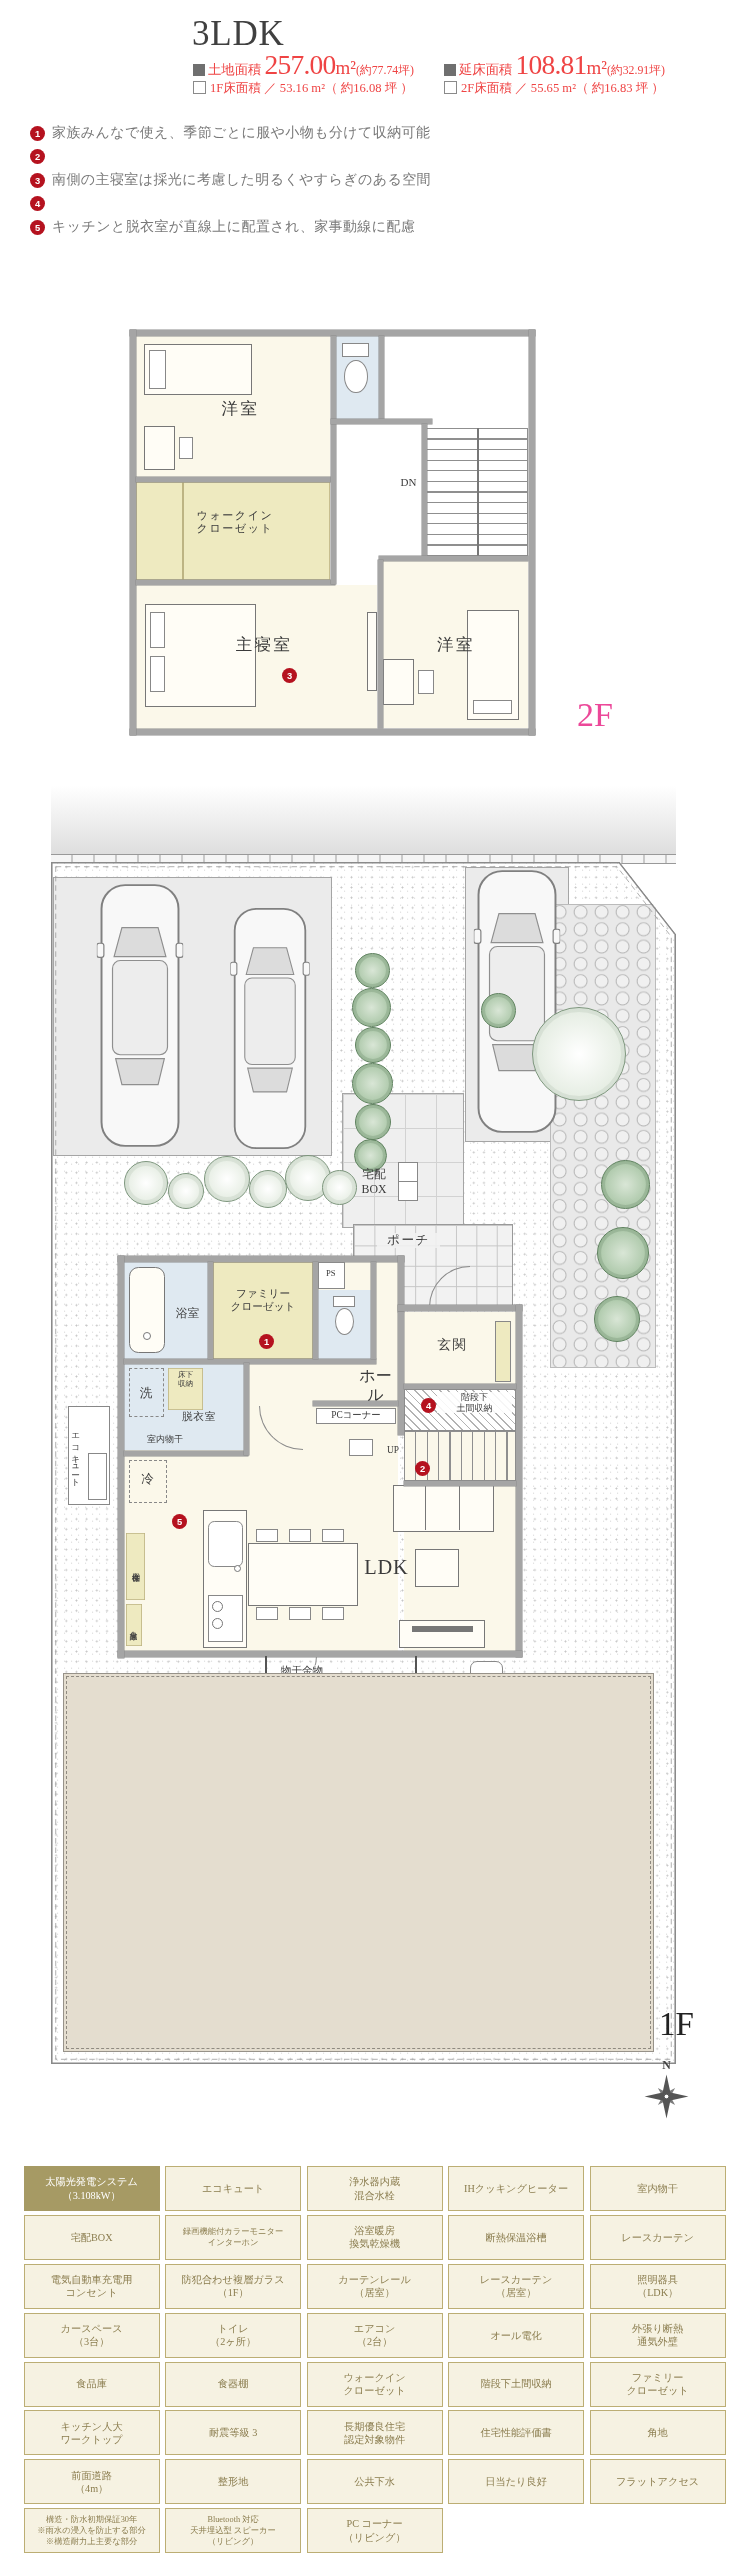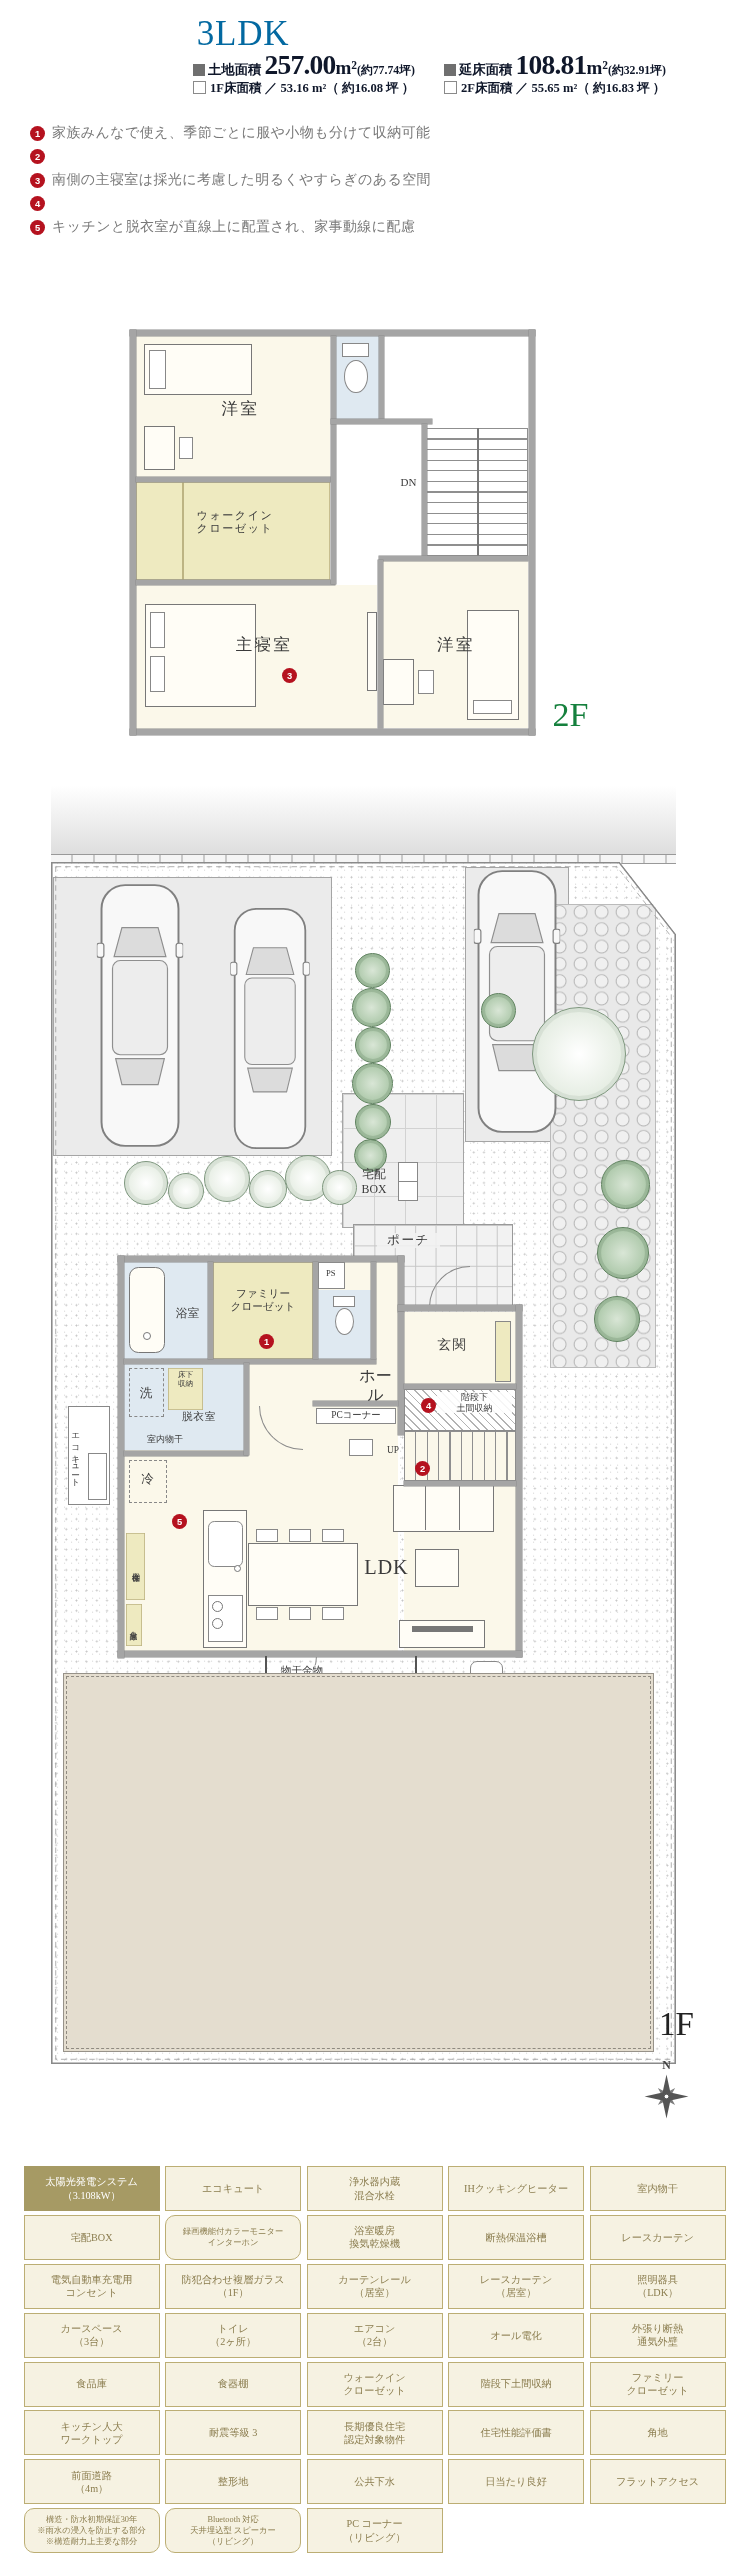--- a/index.html
+++ b/index.html
@@ -24,21 +24,21 @@
   .shrub{position:absolute;border-radius:50%;border:0.9px solid #5e815e;box-sizing:border-box;
         background:radial-gradient(circle,#d9e6d6 0%,#abc7a8 70%,#8fb18d 100%);
         box-shadow:inset 0 0 0 3.1px rgba(94,129,94,.25);}
   .arc{position:absolute;border:0.9px solid #8a8a8a;border-top:none;border-right:none;
        border-bottom-left-radius:100%;box-sizing:border-box;}
   .sq{display:inline-block;width:11.8px;height:11.8px;background:#6f6f6f;margin-right:3.1px;vertical-align:-1.6px;}
   .osq{display:inline-block;width:11px;height:11px;background:#fff;border:1.2px solid #8a8a8a;margin-right:3.9px;vertical-align:-1.6px;}
   
   .lot-box{position:absolute;left:28px;top:17.3px;width:146px;height:79px;background:#6f6f6f;color:#fff;
            display:flex;align-items:center;justify-content:center;}
-  .areas{position:absolute;color:#0f172a;white-space:nowrap;font-weight:bold;}
+  .areas{position:absolute;color:#ef4444;white-space:nowrap;}
   
   .feat{display:flex;align-items:center;gap:7px;margin-bottom:7px;}
   .feat .marker{position:static;flex:0 0 15px;}
   .feat .txt{font-size:14px;color:#787878;letter-spacing:0.4px;}
   
   .plan2f{position:absolute;left:130px;top:330px;width:405px;height:405px;}
   .site{position:absolute;left:51px;top:862px;width:625px;height:1202px;
         background-color:#fff;
         background-image:radial-gradient(#c4c4c4 0.8px,transparent 1.1px),radial-gradient(#d2d2d2 0.6px,transparent 0.9px);
         background-size:10.2px 10.2px,7px 7px;background-position:0 0,3.1px 4.7px;
@@ -57,40 +57,40 @@
   .stairs2{position:absolute;background:#fff repeating-linear-gradient(180deg,transparent 0 9.4px,#8f8f8f 9.4px 10.6px);
         border:0.8px solid #8f8f8f;box-sizing:border-box;}
   .garden{position:absolute;left:63px;top:1673px;width:591px;height:379px;background:#e4ddcf;border:0.8px solid #979289;box-sizing:border-box;}
   .garden-inner{position:absolute;left:2.4px;top:2.4px;right:2.4px;bottom:2.4px;border:0.8px dashed #8f8a80;}
   
   .equip{position:absolute;left:23.6px;top:2166px;display:grid;grid-template-columns:repeat(5,136px);
          grid-auto-rows:45px;gap:3.9px 5.5px;}
   .cell{display:flex;align-items:center;justify-content:center;text-align:center;white-space:pre-line;
         background:#f6f2e2;border:0.8px solid #bcae74;color:#8b7d4f;font-size:10.2px;line-height:1.3;box-sizing:border-box;}
   .cell.hl{background:#a69a64;border-color:#a69a64;color:#fff;}
-  .cell.small{font-size:8.3px;line-height:1.35;border-radius:10px;}
+  .cell.small{font-size:8.3px;line-height:1.35;}
   .circ{position:absolute;border:0.9px solid #777;border-radius:50%;box-sizing:border-box;background:#fff;}
 </style>
 </head>
 <body>
 
 <svg width="0" height="0" style="position:absolute">
   <symbol id="car" viewBox="0 0 110 340">
     <rect x="6" y="4" width="98" height="332" rx="30" fill="#f8f8f8" stroke="#808080" stroke-width="2.5"></rect>
     <rect x="0" y="78" width="9" height="18" rx="3" fill="#f8f8f8" stroke="#808080" stroke-width="1.5"></rect>
     <rect x="101" y="78" width="9" height="18" rx="3" fill="#f8f8f8" stroke="#808080" stroke-width="1.5"></rect>
     <path d="M22,95 L88,95 L78,58 L32,58 Z" fill="#dcdcdc" stroke="#8f8f8f" stroke-width="1.5"></path>
     <rect x="20" y="100" width="70" height="120" rx="10" fill="#ededed" stroke="#8f8f8f" stroke-width="1.5"></rect>
     <path d="M24,225 L86,225 L78,258 L32,258 Z" fill="#dcdcdc" stroke="#8f8f8f" stroke-width="1.5"></path>
   </symbol>
 </svg>
 
 <div class="page">
 
-  <div class="lbl" style="left:192px;top:12.6px;width:102px;font-size:35px;color:#0369a1;text-align:center;letter-spacing:0.8px">3LDK</div>
+  <div class="lbl" style="left:192px;top:12.6px;width:102px;font-size:35px;color:#404040;text-align:left;letter-spacing:0.8px">3LDK</div>
 
   <div class="areas" style="left:193px;top:49px;">
     <span class="sq"></span><span style="font-size:13.4px">土地面積</span>
     <span style="font-size:27.5px;letter-spacing:-0.8px">257.00</span><span style="font-size:19px">m²</span><span style="font-size:11.8px">(約77.74坪)</span>
   </div>
   <div class="areas" style="left:444px;top:49px;">
     <span class="sq"></span><span style="font-size:13.4px">延床面積</span>
     <span style="font-size:27.5px;letter-spacing:-0.8px">108.81</span><span style="font-size:19px">m²</span><span style="font-size:11.8px">(約32.91坪)</span>
   </div>
   <div class="areas" style="left:193px;top:80px;font-size:12.6px">
@@ -162,21 +162,21 @@
     <i class="wall" style="left:248px;top:230px;width:4.7px;height:168px"></i>
 
     <div class="lbl" style="left:75px;top:69px;width:71px;font-size:16.5px;letter-spacing:2.4px">洋室</div>
     <div class="lbl" style="left:38px;top:179px;width:134px;font-size:11px;letter-spacing:1.6px">ウォークイン
 クローゼット</div>
     <div class="lbl" style="left:79px;top:305px;width:110px;font-size:16.5px;letter-spacing:2.4px">主寝室</div>
     <div class="lbl" style="left:283px;top:305px;width:86px;font-size:16.5px;letter-spacing:2.4px">洋室</div>
     <div class="lbl" style="left:263px;top:146px;width:31px;font-size:11px">DN</div>
     <span class="marker" style="left:152px;top:338px">3</span>
   </div>
-  <div class="lbl" style="left:539px;top:695px;width:63px;font-size:34px;color:#15803d;text-align:center">2F</div>
+  <div class="lbl" style="left:550px;top:695px;width:63px;font-size:34px;color:#ec4899;text-align:right">2F</div>
 
   <div class="lbl" style="left:71px;top:819px;width:71px;font-size:15.7px;letter-spacing:3.1px">道路</div>
   <div class="abs" style="left:51px;top:786px;width:625px;height:68px;background:linear-gradient(#ffffff,#dedede)"></div>
   <div class="abs" style="left:51px;top:854px;width:625px;height:7.9px;border-top:0.8px solid #999;border-bottom:0.8px solid #999;
        background:repeating-linear-gradient(90deg,#f5f5f5 0 20.4px,#c9c9c9 20.4px 22px)"></div>
 
   <div class="site">
     <div class="pad" style="left:2.4px;top:15px;width:279px;height:279px"></div>
     <div class="pad" style="left:414px;top:4.7px;width:104px;height:275px"></div>
     <div class="pad" style="left:291px;top:231px;width:122px;height:135px;background:#efefef;

